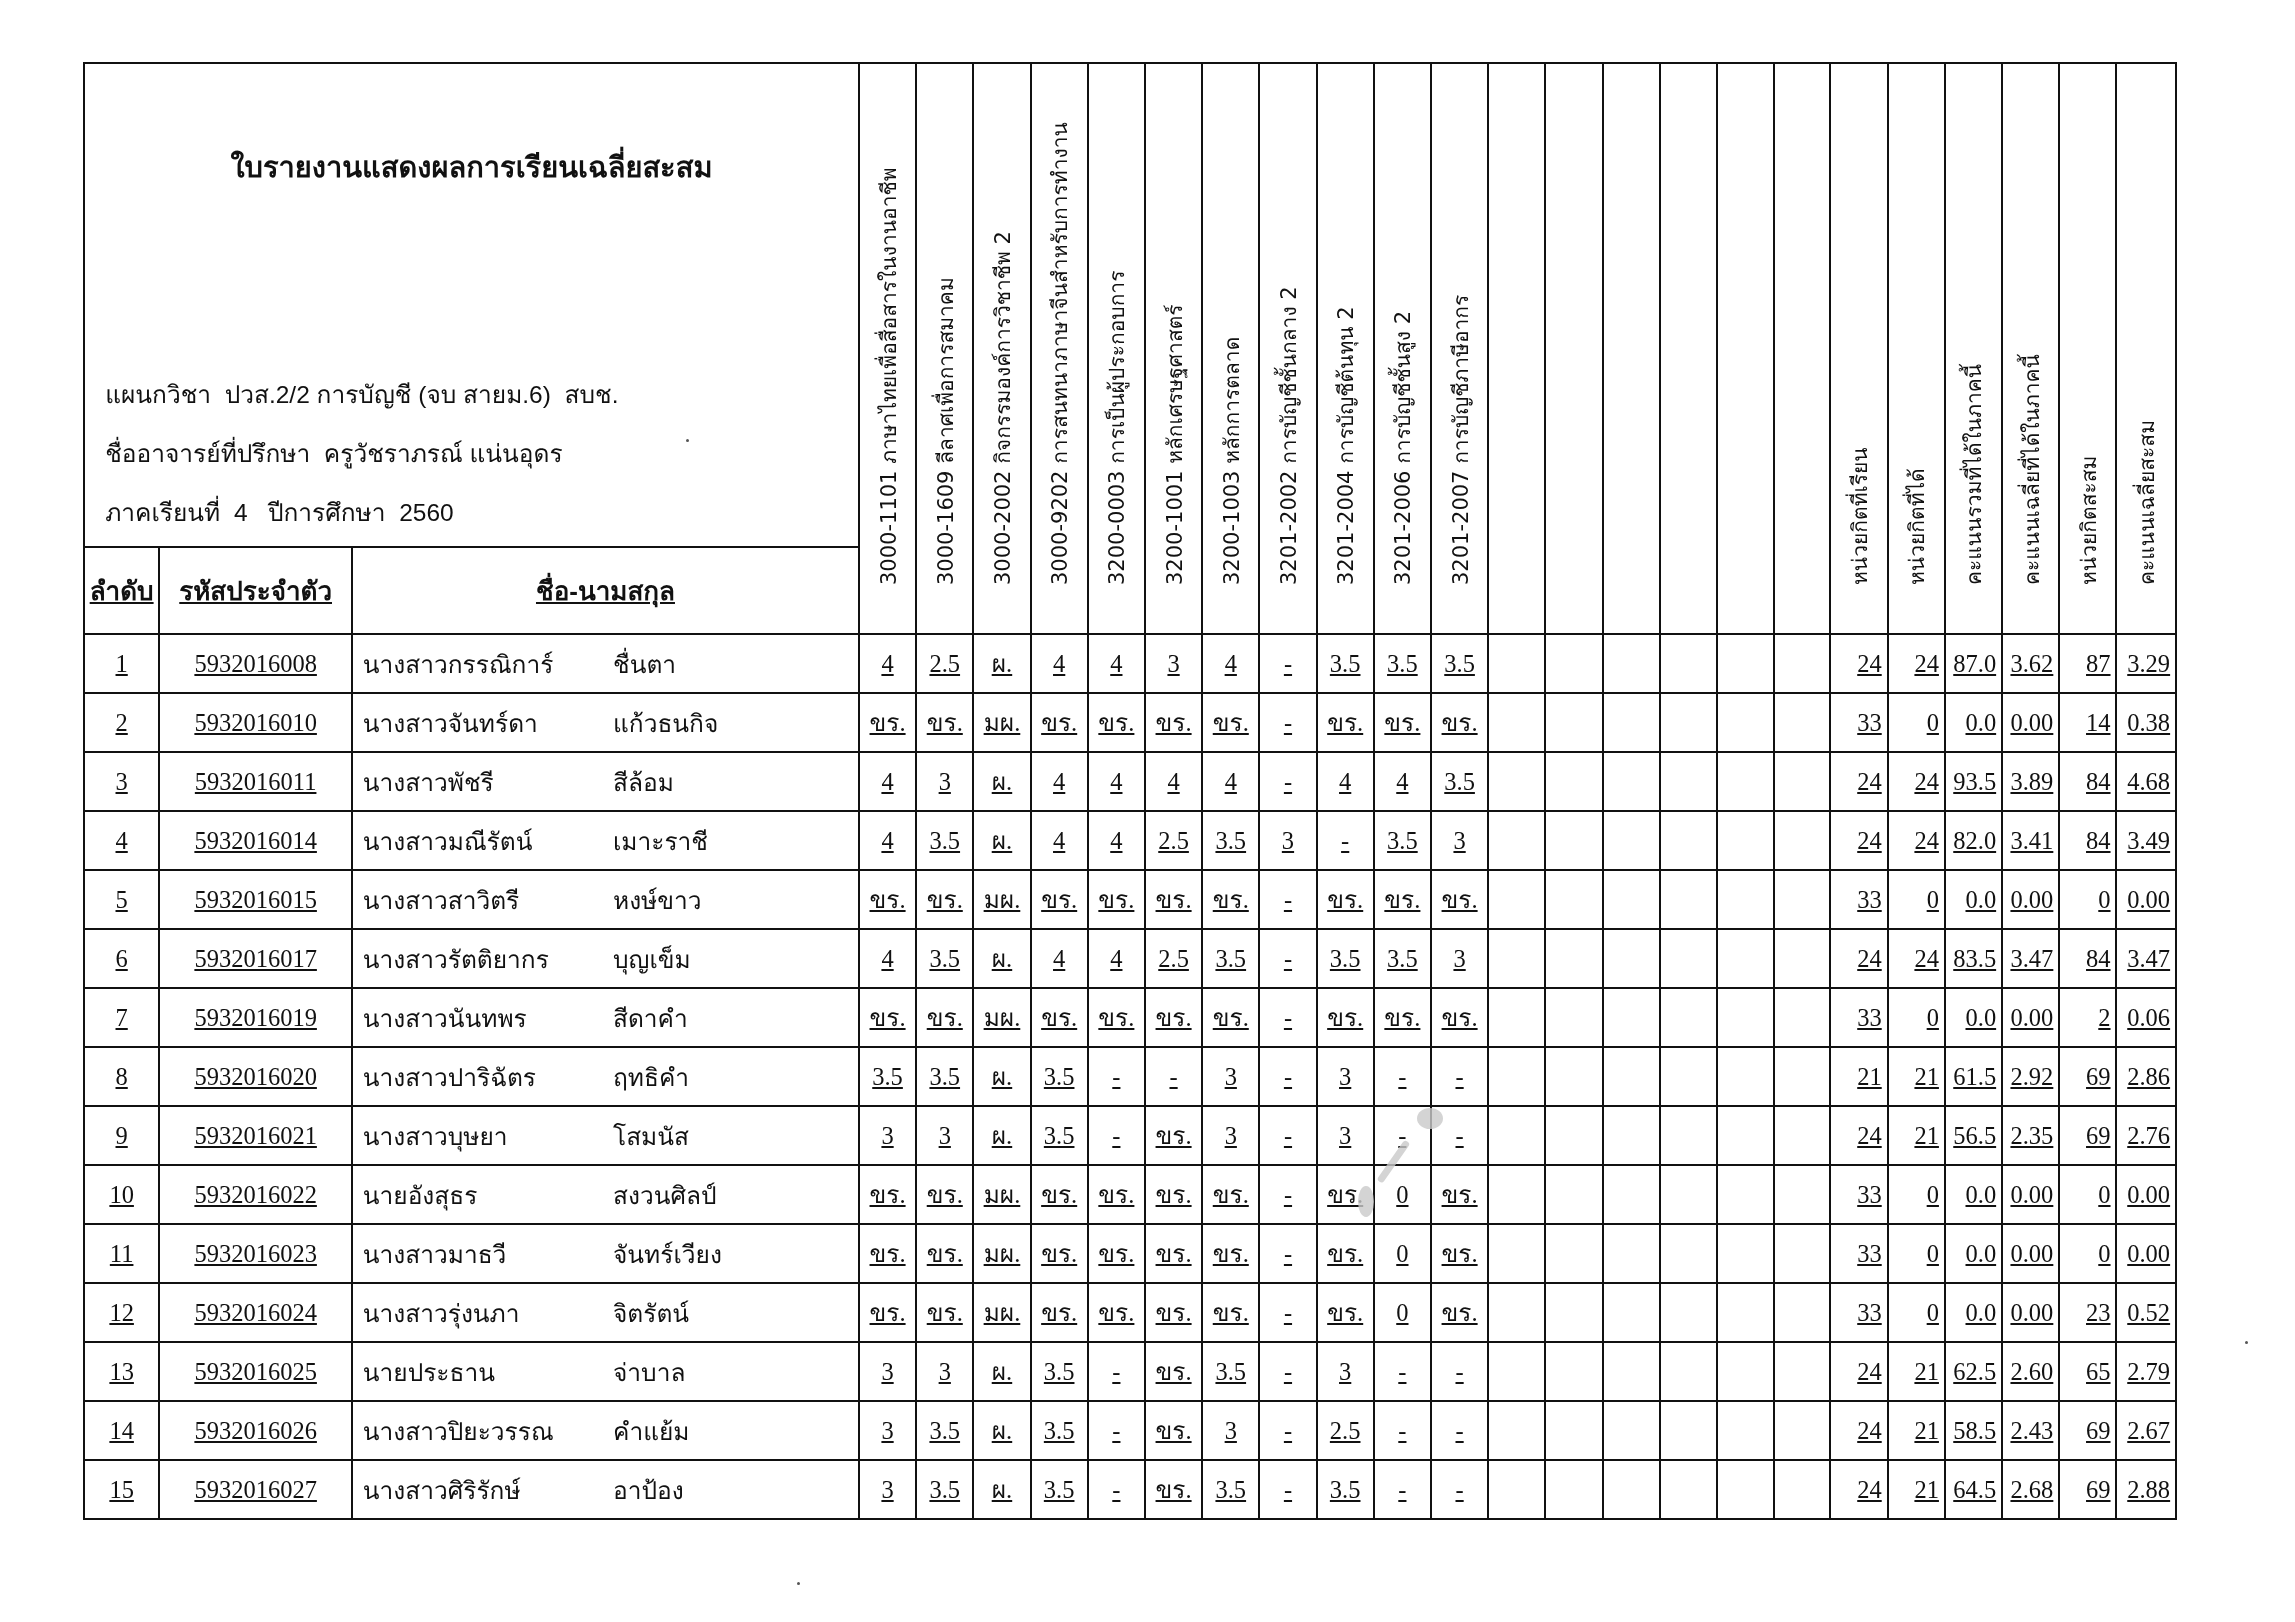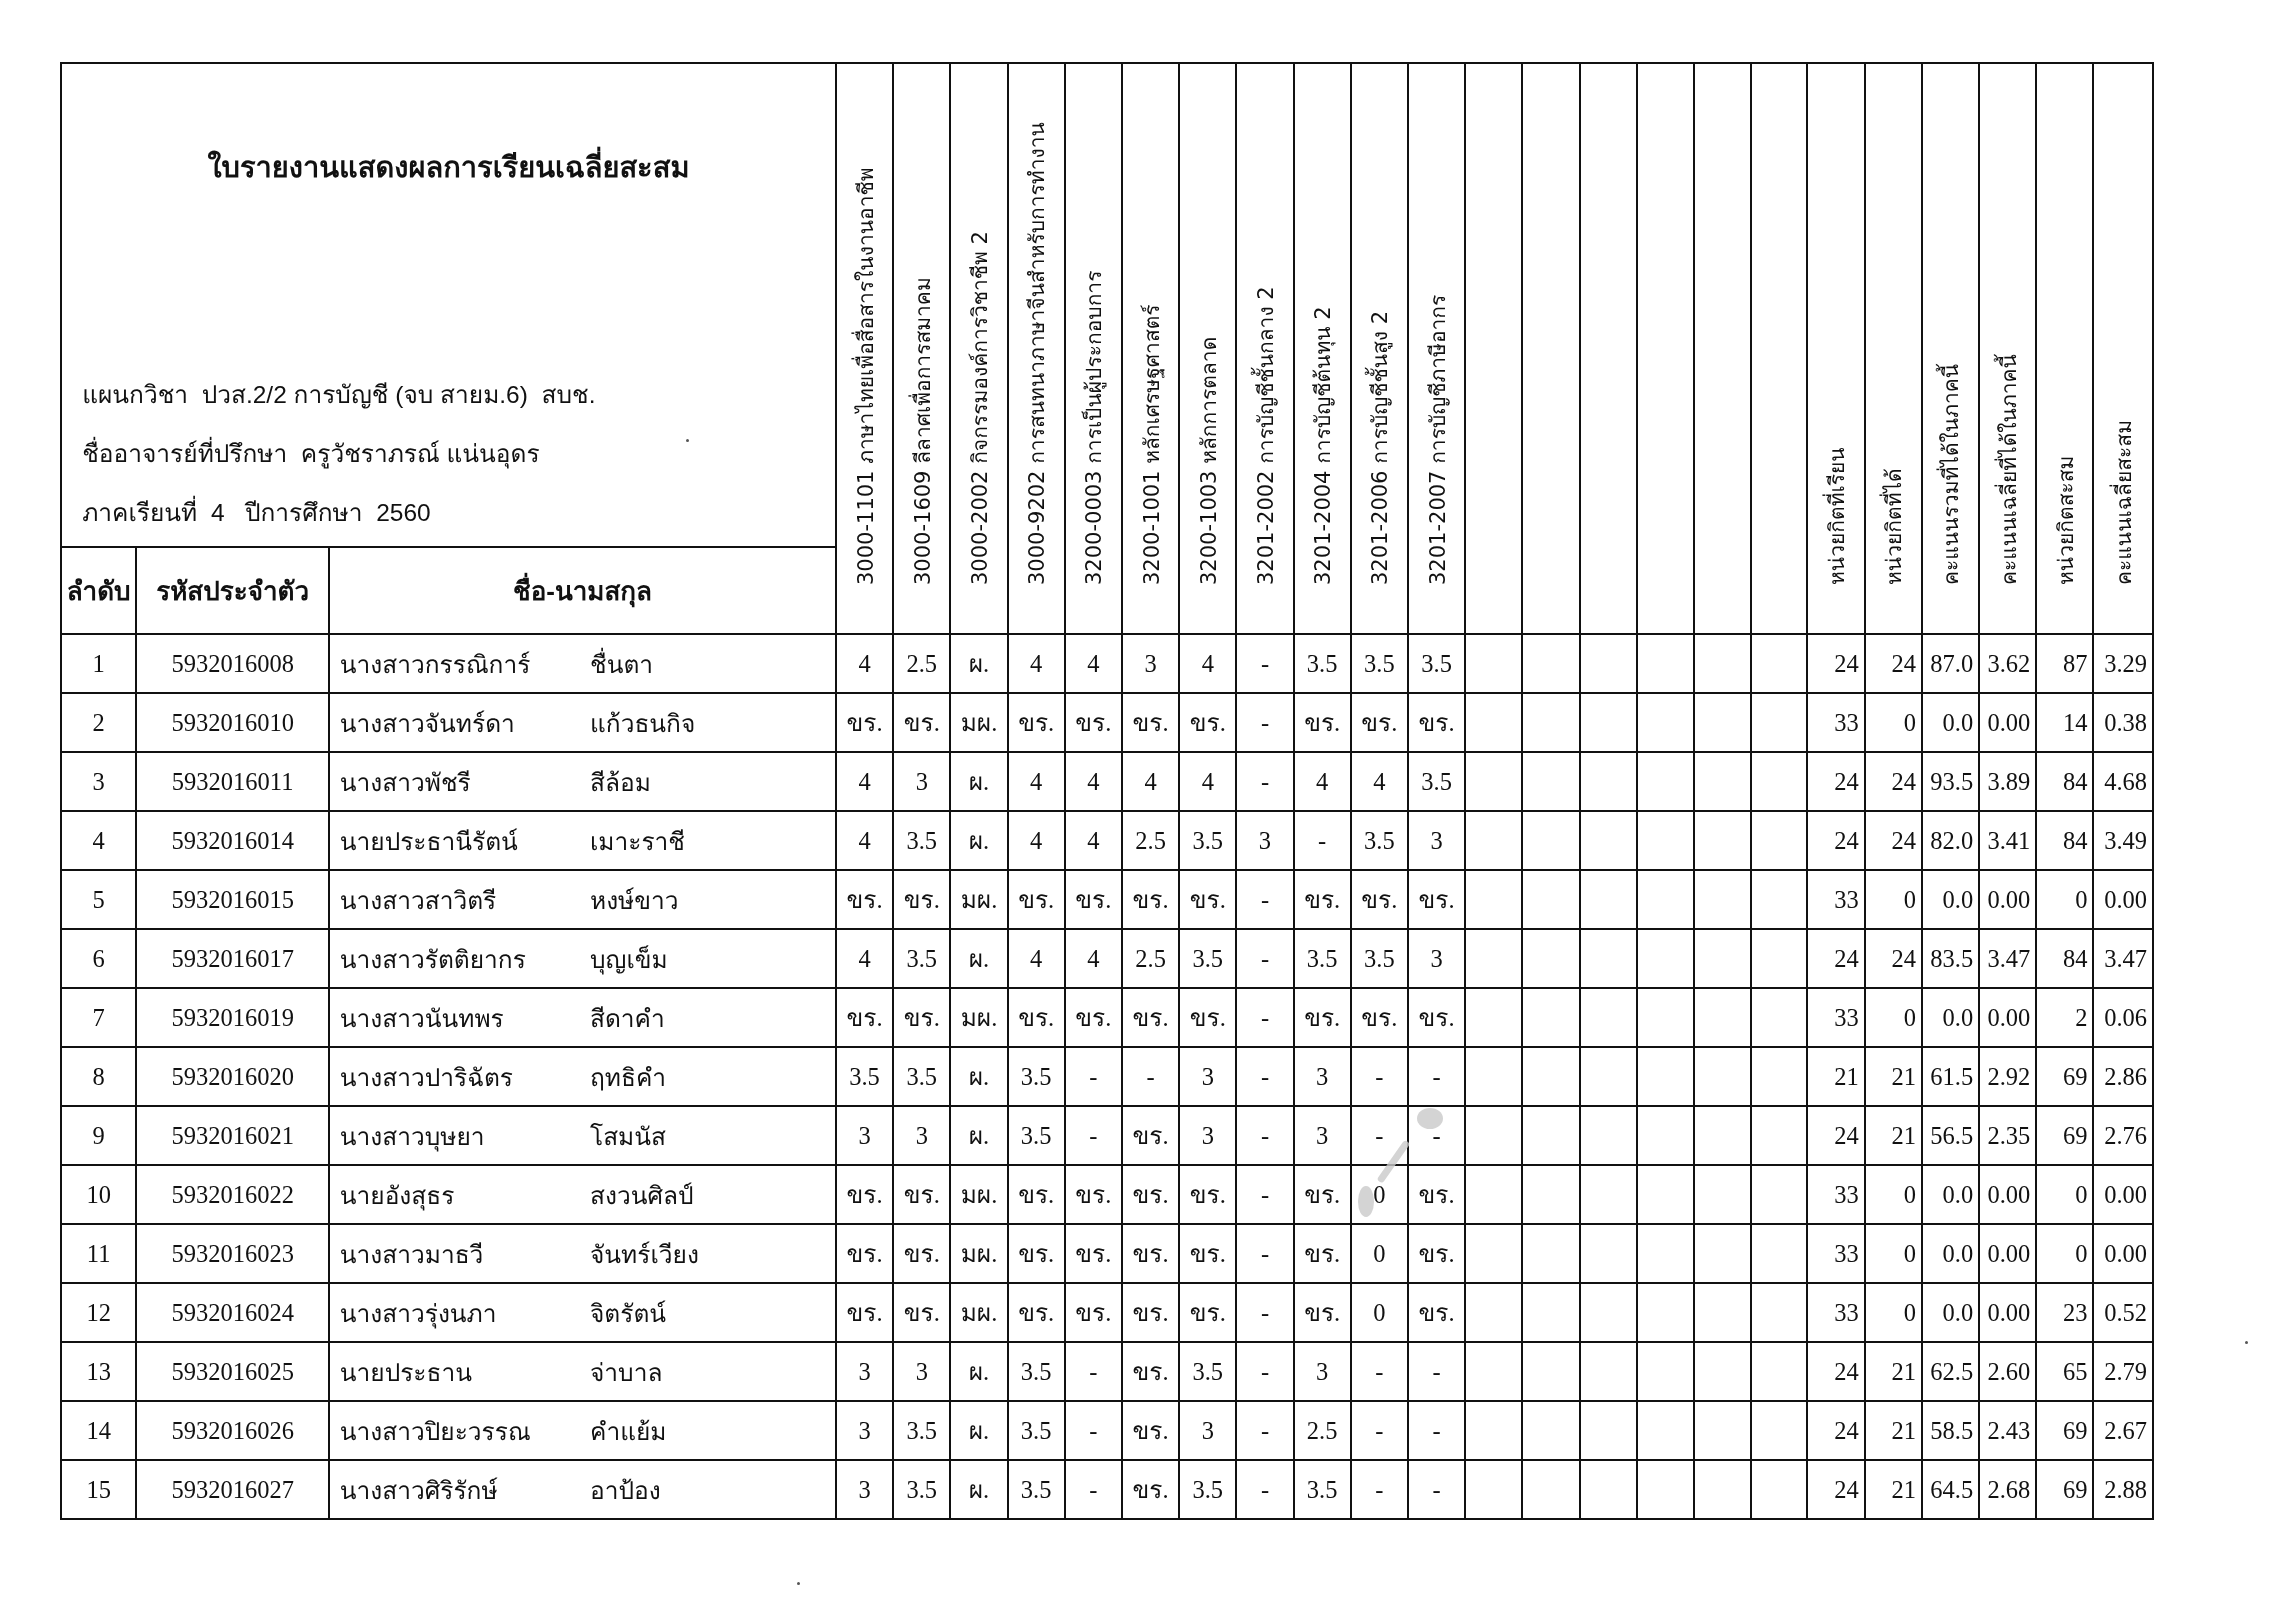--- a/index.html
+++ b/index.html
@@ -1,18 +1,18 @@
 <!DOCTYPE html>
 <html style="font-size:13px"><head>
 <meta charset="utf-8">
 <style>
   html, body { margin:0; padding:0; background:#ffffff; }
   body { width:2295px; height:1622px; position:relative; overflow:hidden;
          font-family:"Liberation Serif", "DejaVu Serif", serif; color:#111; }
-  .sheet { position:absolute; left:60px; top:62px; width:1943px; height:1461px; }
+  .sheet { position:absolute; left:83px; top:62px; width:1943px; height:1461px;text-decoration:underline; }
   table.report { border-collapse:collapse; table-layout:fixed; width:2094px; }
   table.report td { border:2.5px solid #111; padding:0; text-align:center; vertical-align:middle; overflow:hidden; }
   .info-cell { height:482px; position:relative; text-align:left !important; vertical-align:top !important; border-bottom:2.5px solid #111; }
   .title { position:absolute; left:0; right:0; top:80px; text-align:center; font-size:29px; font-weight:bold; font-family:"Liberation Sans","DejaVu Sans",sans-serif; }
   .info-lines { position:absolute; left:8.2px; top:301px; font-size:24.5px; font-family:"Liberation Sans","DejaVu Sans",sans-serif;margin-left:12px; }
   .info-lines div { height:59px; line-height:59px; white-space:pre; }
   .col-head-row td { height:85px; font-size:26px; font-weight:bold; font-family:"Liberation Sans","DejaVu Sans",sans-serif; }
   .vhead { height:567px; position:relative; }
   .vhead span { position:absolute; left:50%; bottom:14.7px; transform-origin:0 0;
                 transform:rotate(-90deg) translate(0,-50%);
@@ -237,21 +237,21 @@
           <td class="sum">24</td>
           <td class="sum">93.5</td>
           <td class="sum">3.89</td>
           <td class="sum">84</td>
           <td class="sum">4.68</td>
         </tr>
         <tr class="data">
           <td>4</td>
           <td>5932016014</td>
           <td class="name">
-            <span class="first">นายประธานีรัตน์</span>
+            <span class="first">นางสาวมณีรัตน์</span>
             <span class="last">เมาะราชี</span>
           </td>
           <td class="grade">4</td>
           <td class="grade">3.5</td>
           <td class="grade">ผ.</td>
           <td class="grade">4</td>
           <td class="grade">4</td>
           <td class="grade">2.5</td>
           <td class="grade">3.5</td>
           <td class="grade">3</td>

